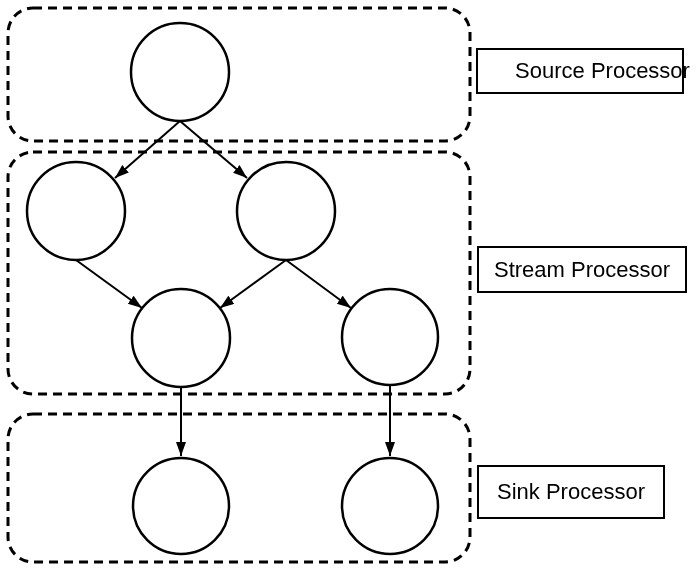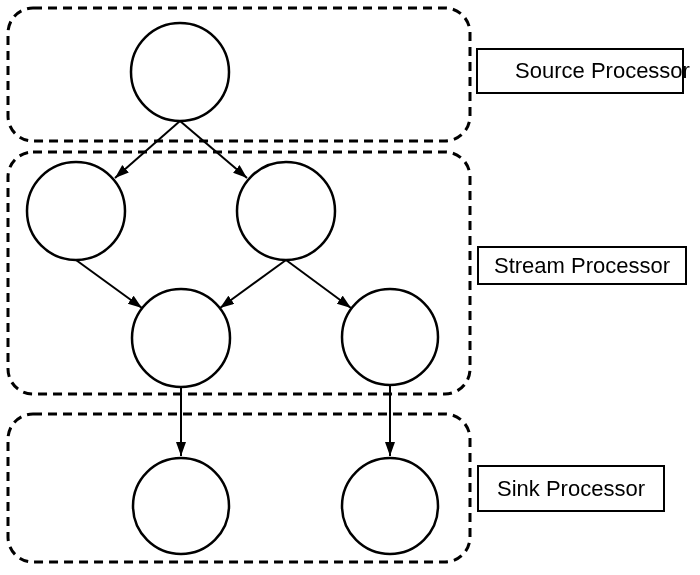--- a/index.html
+++ b/index.html
@@ -26,22 +26,22 @@
     border: 2.5px solid #000000;
     background: #ffffff;
     display: flex;
     align-items: center;
     justify-content: center;
     font-size: 22px;
     color: #000000;
     white-space: nowrap;
   }
   .label-source { left: 476px; top: 48px;  width: 208px; height: 46px; padding-left: 45px; }
-  .label-stream { left: 477px; top: 246px; width: 210px; height: 39px; }
-  .label-sink   { left: 477px; top: 465px; width: 188px; height: 47px; }
+  .label-stream { left: 477px; top: 246px; width: 210px; height: 47px; }
+  .label-sink   { left: 477px; top: 465px; width: 188px; height: 54px; }
 </style>
 </head>
 <body>
 
 <div class="canvas">
 
   <svg width="700" height="575" viewBox="0 0 700 575">
     <defs>
       <marker id="arrowhead" markerUnits="userSpaceOnUse" markerWidth="16" markerHeight="12" refX="14" refY="5" orient="auto">
         <path d="M0,0 L14,5 L0,10 Z" fill="#000000"></path>

